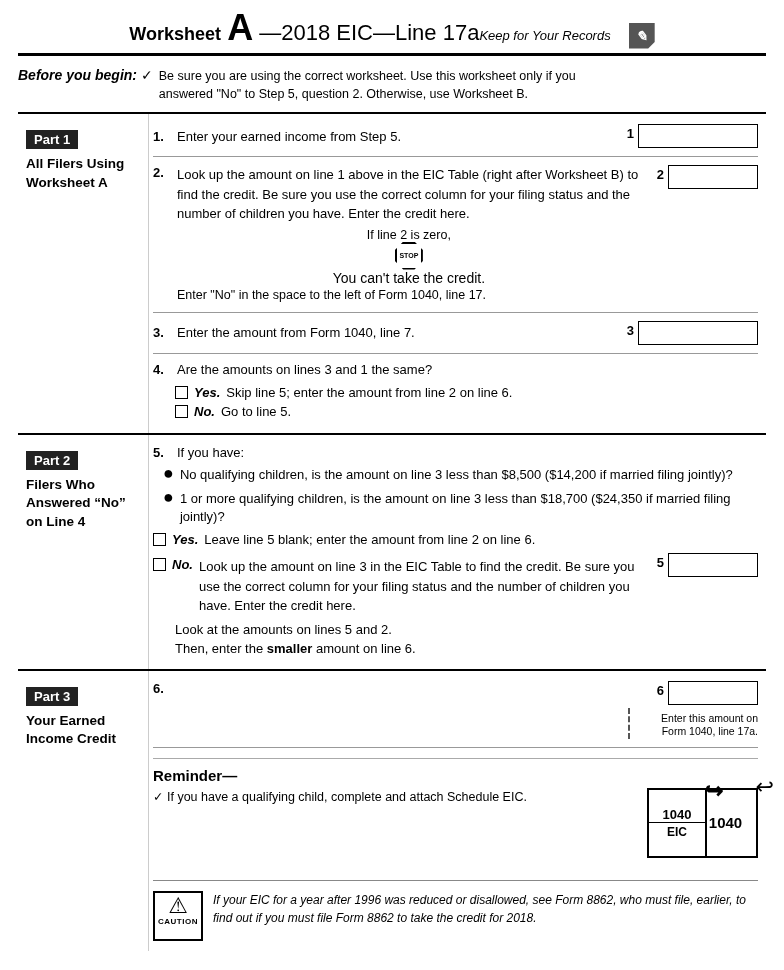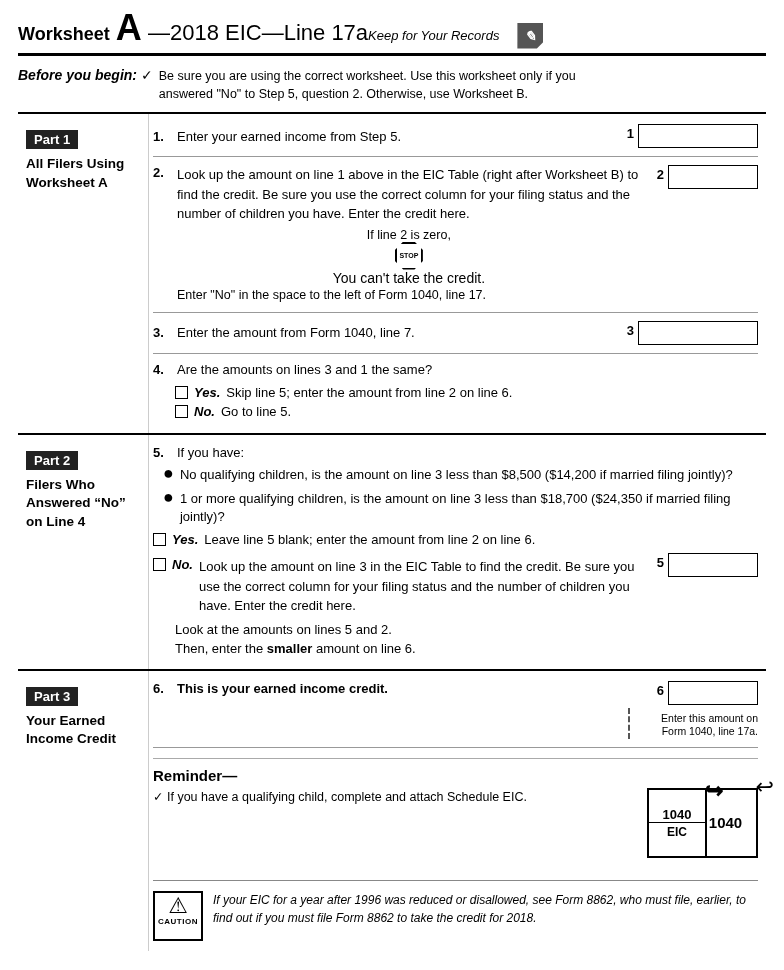--- a/index.html
+++ b/index.html
@@ -16,21 +16,21 @@
       width: 784px;
       min-height: 970px;
       background: #fff;
       padding: 10px 18px;
     }
 
     
     .header {
       display: flex;
       align-items: baseline;
-      justify-content: flex-start;
+      justify-content: center;
       border-bottom: 3px solid #000;
       padding-bottom: 4px;
       margin-bottom: 6px;
     }
     .header-title {
       font-size: 22px;
       font-weight: normal;
     }
     .header-title .worksheet-label {
       font-size: 18px;
@@ -558,21 +558,20 @@
       <div class="part-title">
         <div>Your Earned</div>
         <div>Income Credit</div>
       </div>
     </div>
     <div class="part3-body">
 
       <div class="line6-row">
         <div style="flex:1; display:flex; align-items:flex-start; gap:6px;">
           <span class="line-number">6.</span>
-          <span style="font-weight:bold; font-size:13px;">This is your earned income credit.</span>
         </div>
         <div class="line6-right">
           <div style="display:flex; align-items:flex-start; gap:4px;">
             <span class="input-label">6</span>
             <div style="position:relative;">
               <div class="tax-input-wide"></div>
             </div>
           </div>
           <div class="enter-this-dashed">
             <div class="enter-this-amount">

